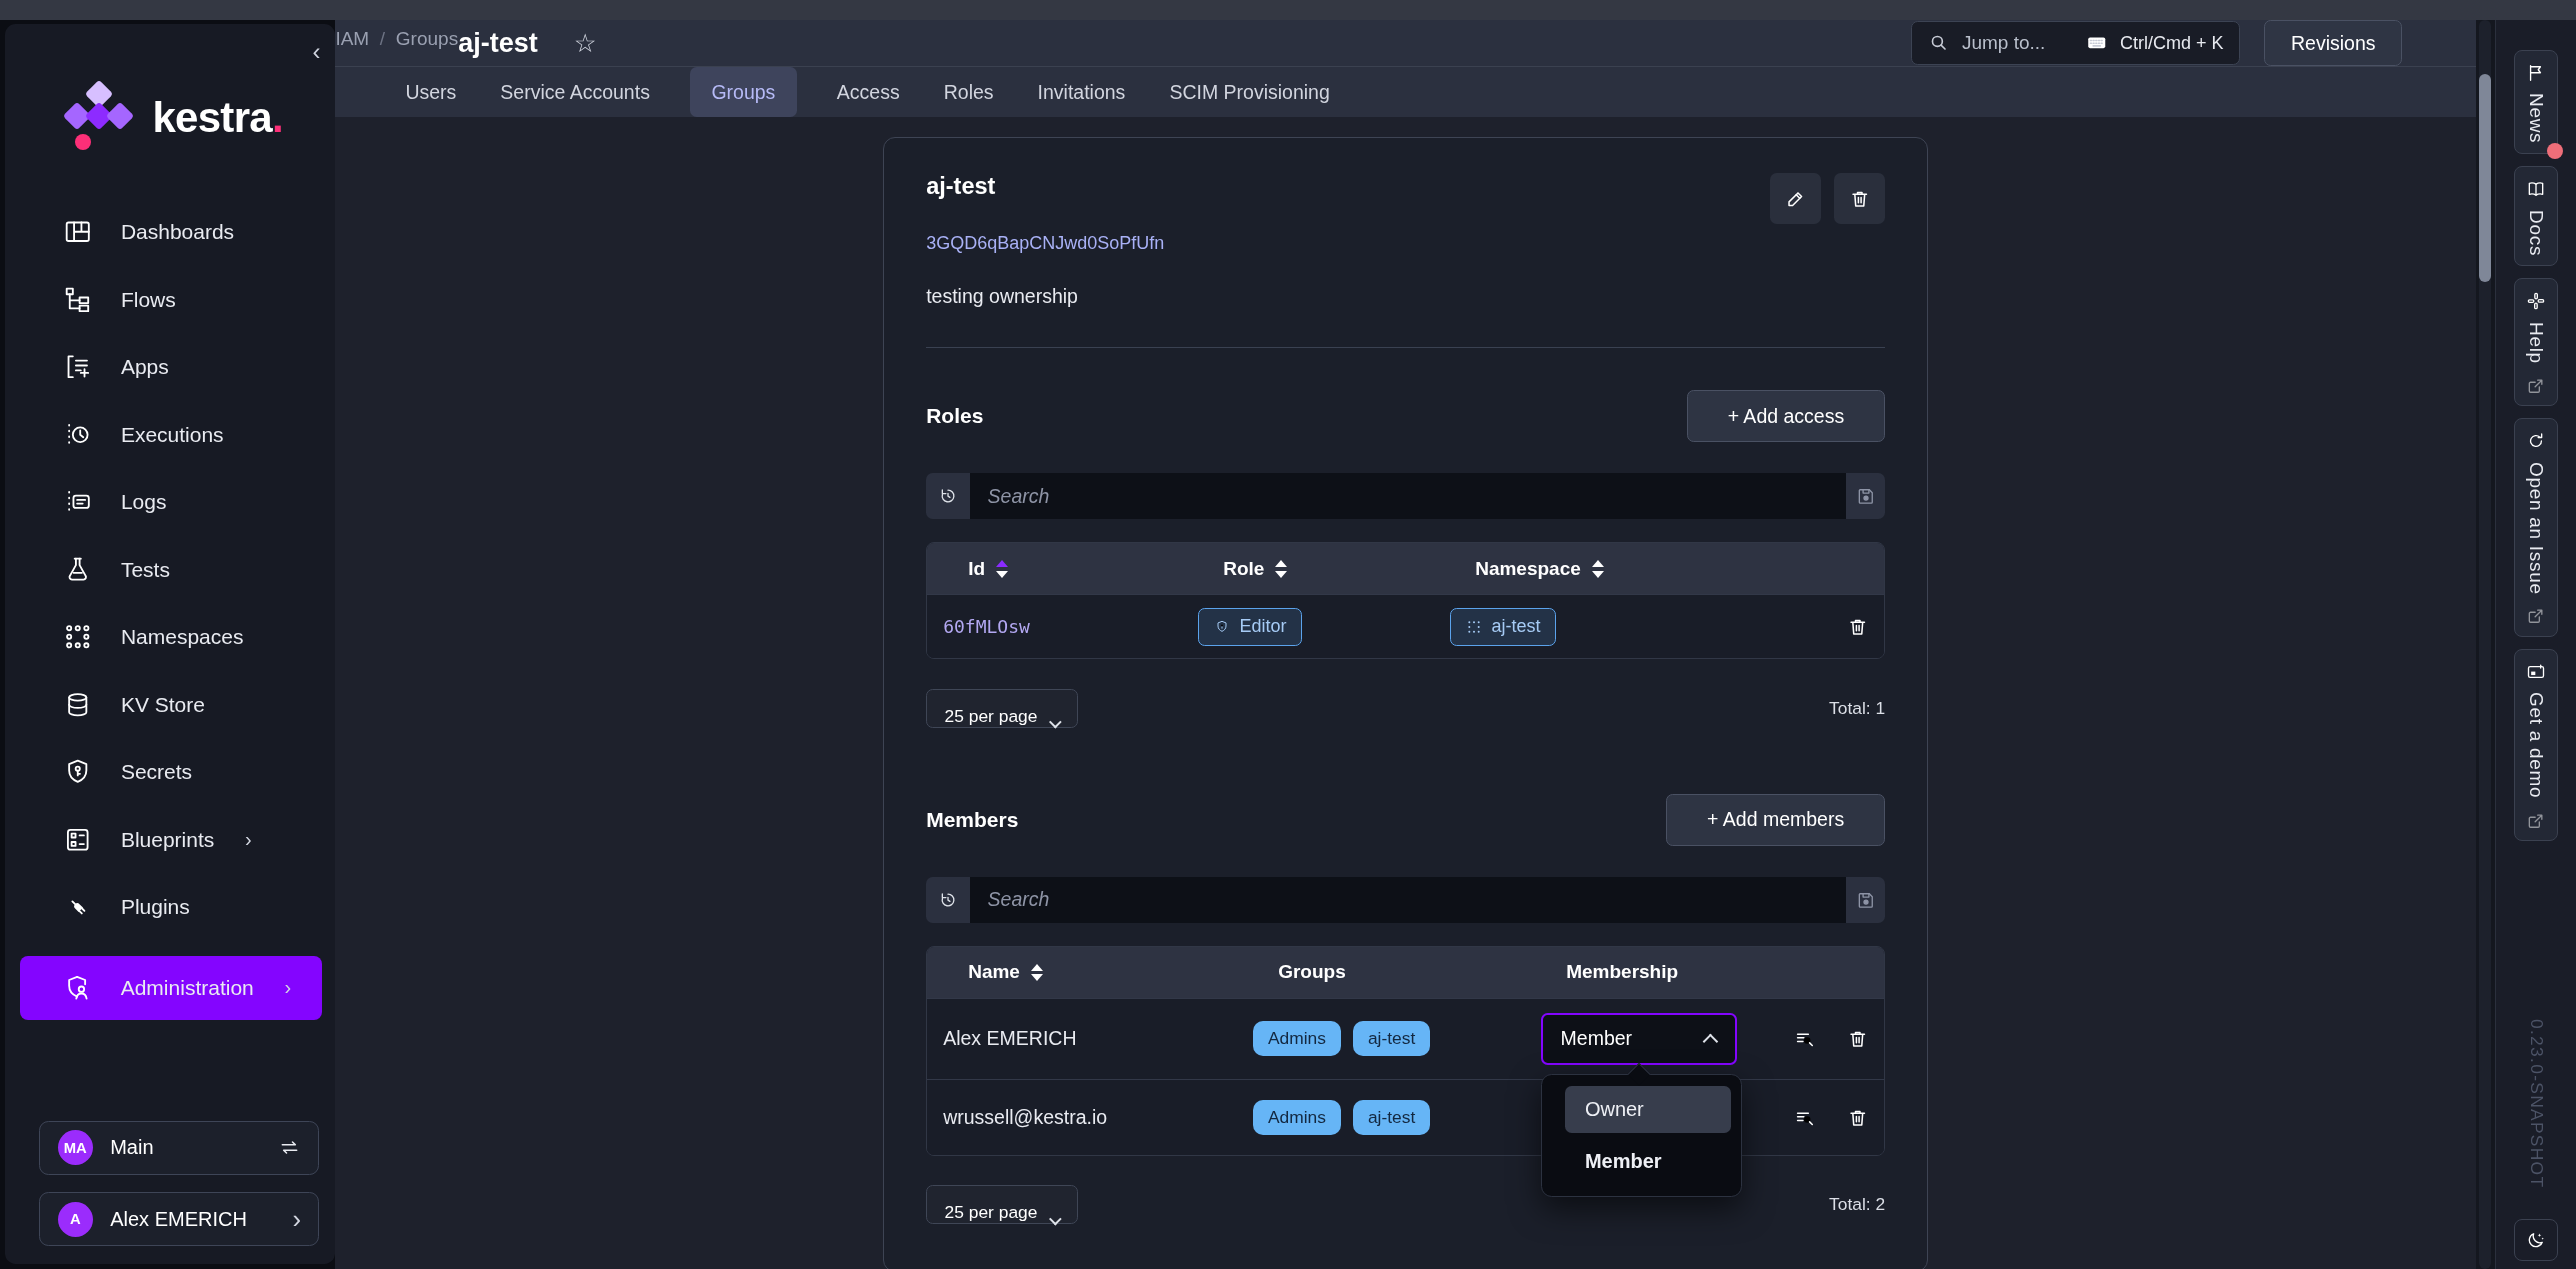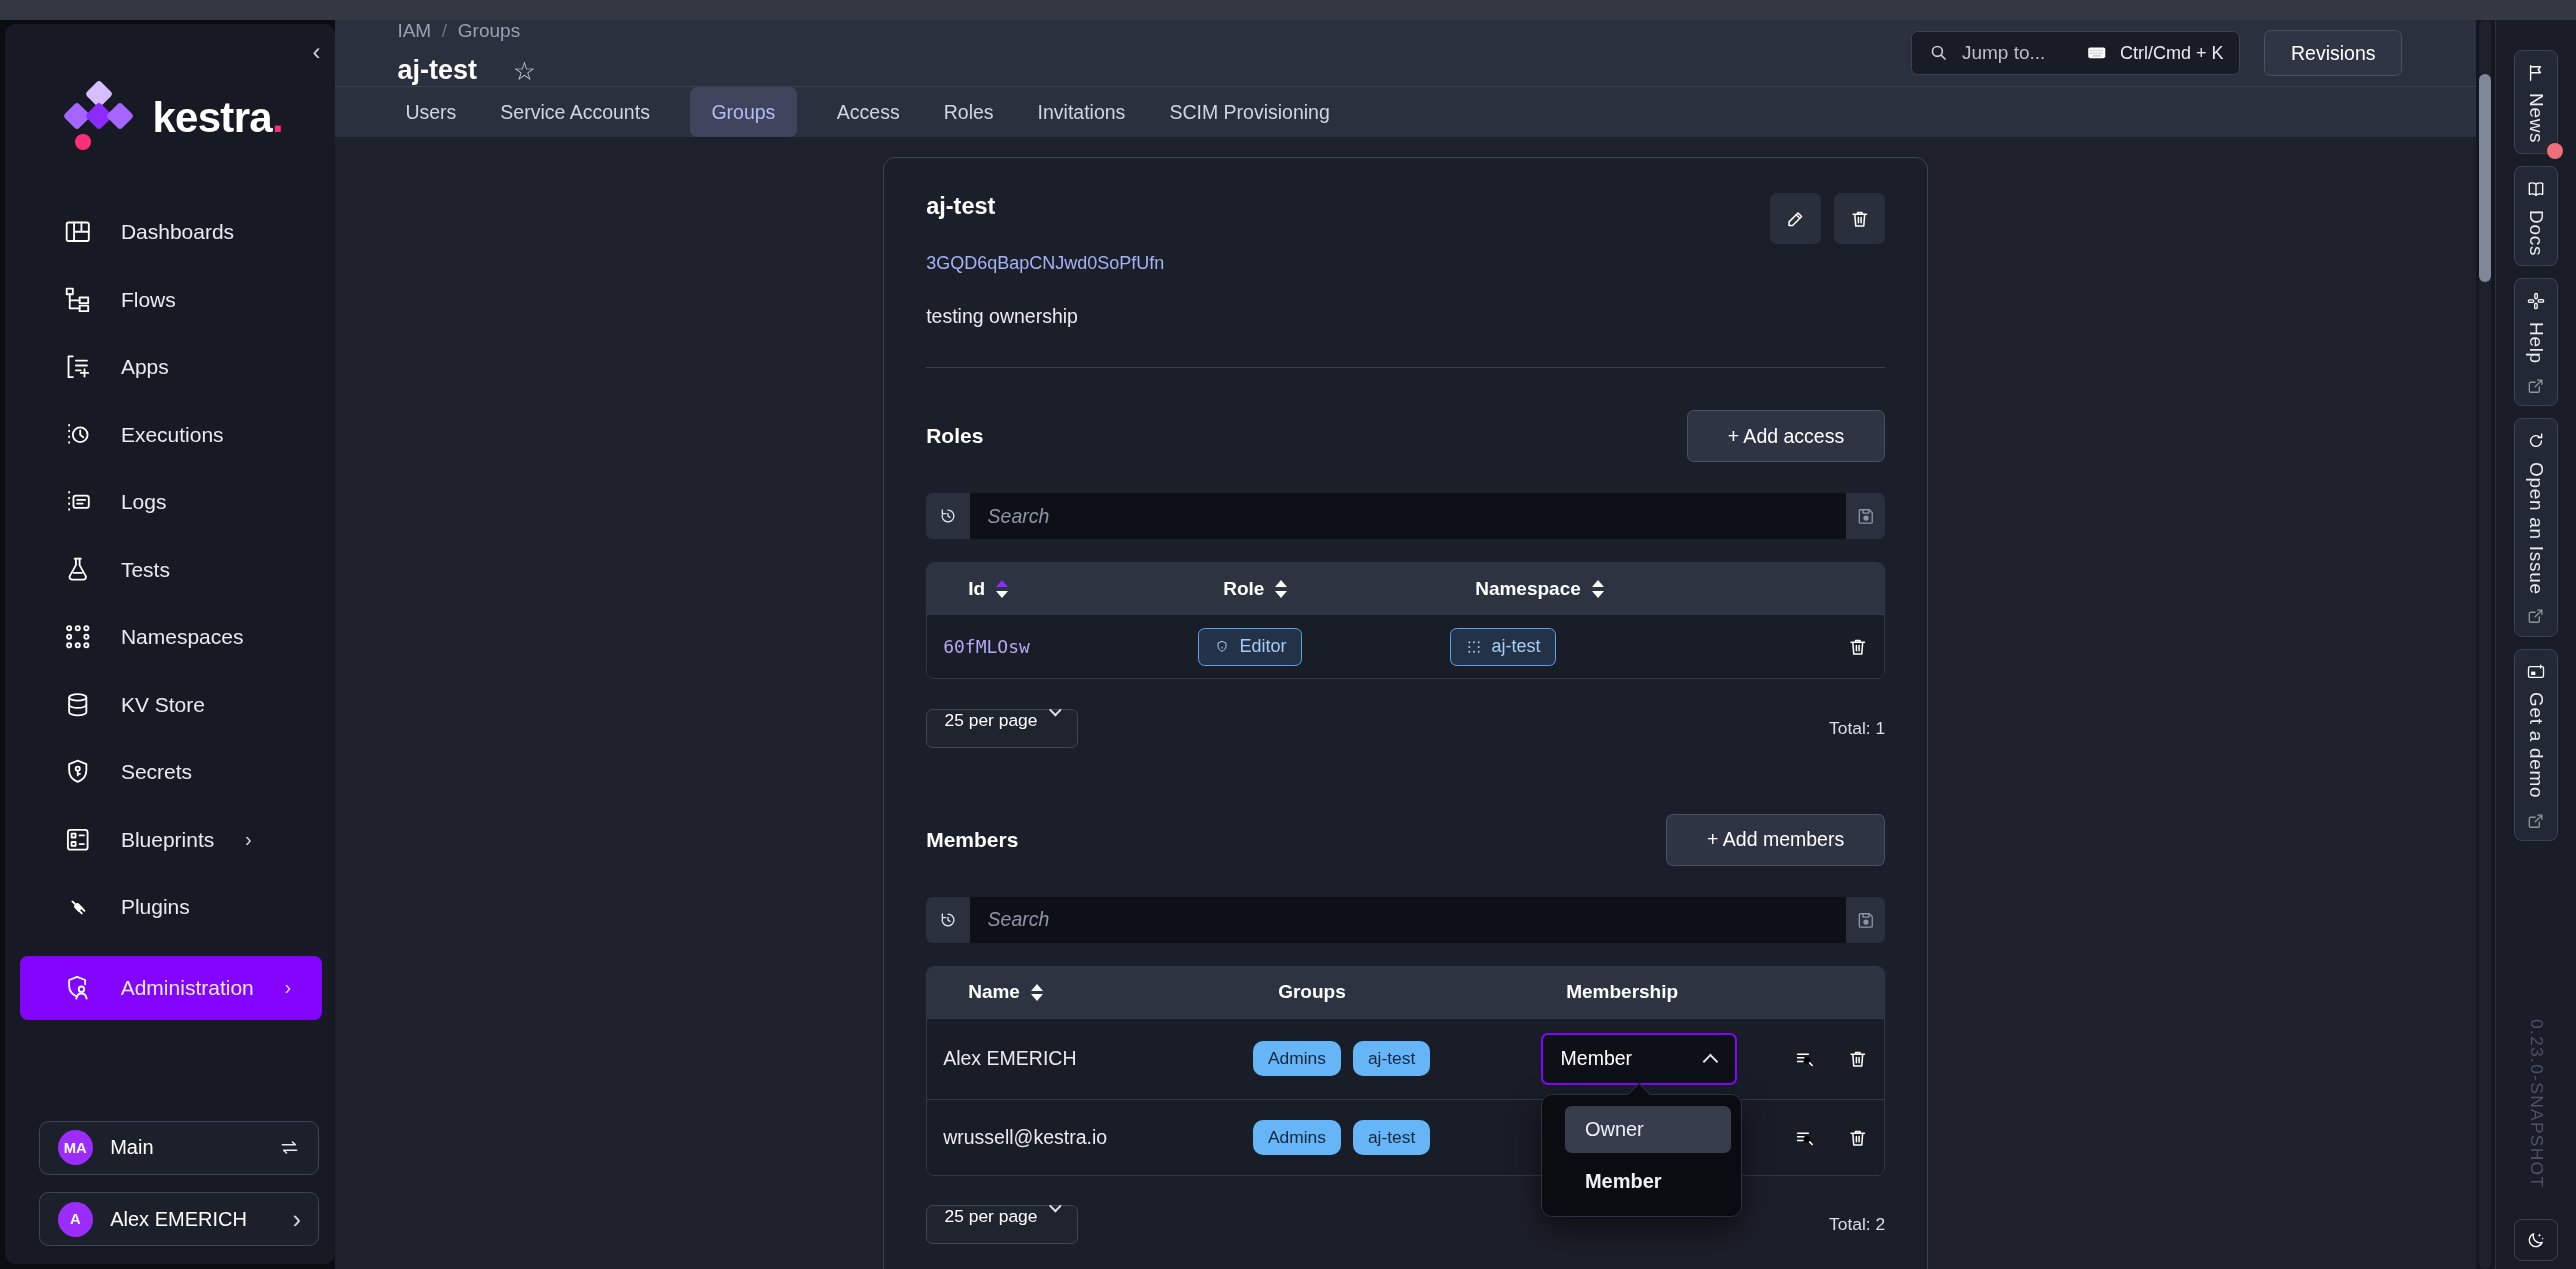--- a/index.html
+++ b/index.html
@@ -30,21 +30,21 @@
   .sidebox { position:absolute; left:34px; width:280px; height:54px; border:1.3px solid #3e4557; border-radius:9.4px; background:#1c202b; display:flex; align-items:center; padding:0 17.4px; gap:17.4px; cursor:pointer; }
   .tenant-box { bottom:89px; } .user-box { bottom:17.4px; }
   .avatar { width:35px; height:35px; border-radius:50%; background:#9b2cfc; color:#fff; font-size:14.8px; font-weight:700; display:flex; align-items:center; justify-content:center; }
   .sidebox .lbl { flex:1; font-size:20px; color:#fff; }
   .sidebox .chev { font-size:25.5px; color:#d2d6e0; }
   svg.sico { width:23px; height:23px; } .sico path { stroke:#e9ebf1; stroke-width:1.6; fill:none; stroke-linecap:round; stroke-linejoin:round; }
 
   
   .main { flex:1; min-width:0; display:flex; flex-direction:column; }
   .band-top { height:101px; background:#2b303f; display:flex; align-items:center; padding-right:74px; }
-  .crumbs-wrap { flex:1; padding-left:62px; display:flex; flex-direction:column; gap:13px; }
+  .crumbs-wrap { flex:1; display:flex; flex-direction:row; gap:0; }
   .breadcrumb { display:flex; gap:10.7px; font-size:19px; color:#9aa0b1; }
   .breadcrumb .sep { color:#6d7384; }
   .title-row { display:flex; align-items:center; gap:36px; }
   .page-title { font-size:27px; font-weight:700; color:#fff; }
   .star { font-size:25.5px; color:#d4d8e2; cursor:pointer; }
   .jump-box { width:329px; height:44px; border:1.3px solid #3c4353; background:#191c26; border-radius:6.7px; display:flex; align-items:center; padding:0 16px; gap:12px; margin-right:24px; cursor:pointer; }
   .jump-box .ph { flex:1; font-size:19px; color:#b9bfcb; }
   .jump-box .sc { font-size:18px; color:#e8eaf0; }
   .revisions-btn { height:46px; padding:0 25.5px; border:1.3px solid #4a5163; border-radius:6.7px; background:#2f3544; font-size:19.5px; color:#fff; display:flex; align-items:center; cursor:pointer; }
   svg.hico { width:21.5px; height:21.5px; } .hico path,.hico circle,.hico rect { stroke:#c7cbd6; stroke-width:1.8; fill:none; stroke-linecap:round; }
@@ -104,21 +104,21 @@
   .mselect { width:196px; height:52px; background:#0d1017; border:2px solid #8405ff; border-radius:6.7px; display:flex; align-items:center; justify-content:space-between; padding:0 17.4px; font-size:19.5px; color:#fff; cursor:pointer; }
   .chev-up { width:10.7px; height:10.7px; border-left:2px solid #dfe3ea; border-top:2px solid #dfe3ea; transform:rotate(45deg) translateY(2.7px); }
   .chev-down { width:8.7px; height:8.7px; border-left:2px solid #dfe3ea; border-top:2px solid #dfe3ea; transform:rotate(225deg); margin-top:-4px; }
   .dropdown { position:absolute; top:calc(100% + 9.4px); left:0; width:201px; background:#0a0c12; border:1.3px solid #2c3240; border-radius:10.7px; padding:10.7px; z-index:10; box-shadow:0 12px 31px rgba(0,0,0,.55); }
   .dd-caret { position:absolute; top:-9.4px; left:89px; width:16px; height:16px; background:#0a0c12; border-left:1.3px solid #2c3240; border-top:1.3px solid #2c3240; transform:rotate(45deg); }
   .opt { height:47px; border-radius:6.7px; display:flex; align-items:center; padding:0 20px; font-size:20px; color:#eef0f5; cursor:pointer;margin-left:12px; }
   .opt.hl { background:#373d4c; margin-bottom:5.4px; }
   .opt.sel { font-weight:700; }
 
   .pgrow { margin-top:29.5px; display:flex; justify-content:space-between; align-items:center; }
-  .perpage { height:39px; padding:0 17.4px; background:#20242f; border:1.3px solid #3f4656; border-radius:6.7px; font-size:17.4px; color:#fff; display:flex; align-items:flex-start; gap:13.4px; cursor:pointer; }
+  .perpage { height:39px; padding:0 17.4px; background:#20242f; border:1.3px solid #3f4656; border-radius:6.7px; font-size:17.4px; color:#fff; display:flex; align-items:flex-end; gap:13.4px; cursor:pointer; }
   .total { font-size:17.4px; color:#dcdfe7; }
 
   
   .scroll-strip { width:19px; position:relative; background:#14171f; }
   .sb-track { position:absolute; left:3.4px; top:0; bottom:0; width:12px; background:#1d212c; border-radius:6px; }
   .sb-thumb { position:absolute; left:3.4px; top:54px; width:12px; height:208px; background:#7f8798; border-radius:6px; cursor:pointer; }
   .rail { width:81px; background:#1a1d28; border-left:1.3px solid #2b303d; display:flex; flex-direction:column; align-items:center; padding-top:29.5px; gap:12px; }
   .rbtn { width:44px; border:1.3px solid #3b4150; background:#232835; border-radius:8px; display:flex; flex-direction:column; align-items:center; padding:12px 0 9.4px; gap:10.7px; position:relative; cursor:pointer; }
   .vtext { writing-mode:vertical-rl; font-size:19px; color:#e9ebf1; letter-spacing:0.7px; }
   svg.rico { width:20px; height:20px; } .rico path,.rico rect,.rico circle { stroke:#fff; stroke-width:1.6; fill:none; stroke-linecap:round; stroke-linejoin:round; } .rico .f { fill:#fff; stroke:none; }

